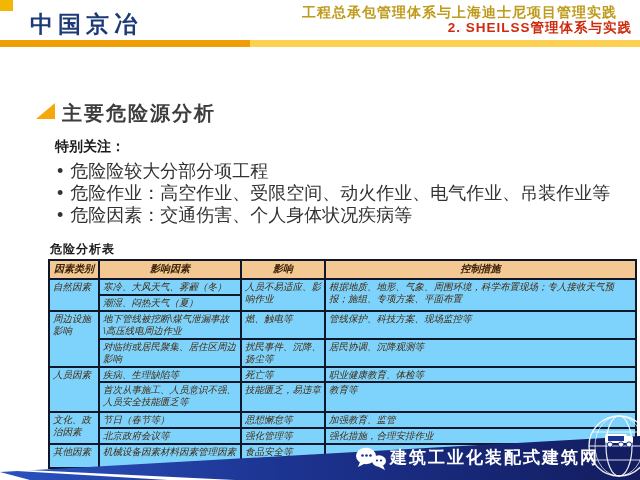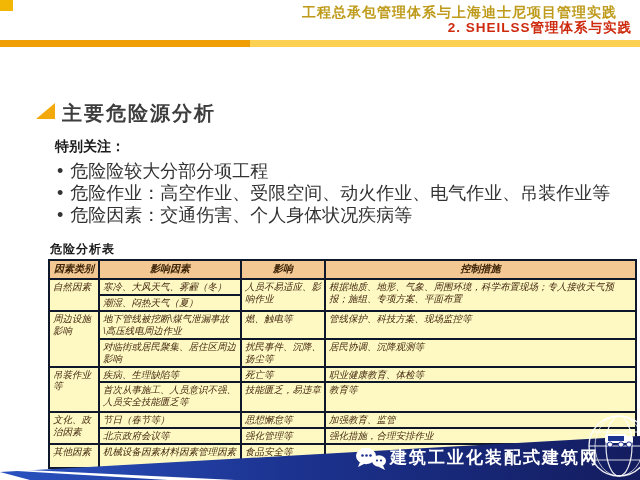--- a/index.html
+++ b/index.html
@@ -34,36 +34,37 @@
   .b1{top:159px}.b2{top:181px}.b3{top:203px}
   
   .table-title{position:absolute;left:50px;top:241px;font-size:12px;font-weight:bold;color:#1a1a1a;letter-spacing:1px;}
   table.risk{
     position:absolute;left:48px;top:259px;width:587px;
     border-collapse:collapse;table-layout:fixed;
     font-size:9.5px;color:#43290f;line-height:1.25;
   }
   table.risk th,table.risk td{border:2px solid #0f172a;padding:1px 3px;vertical-align:top;text-align:left;overflow:hidden;font-style:italic;}
   table.risk th{background:#f3c893;color:#3d2408;font-size:10px;font-weight:bold;text-align:center;height:15px;vertical-align:middle;}
-  table.risk td{background:#fef9c3;}
+  table.risk td{background:#7dd3fc;}
   td.cat{vertical-align:middle;padding-left:3px;}
   td.center{text-align:center;vertical-align:middle;}
   
   .band-svg{position:absolute;left:0;top:425px;width:640px;height:55px;}
   .watermark{position:absolute;left:390px;top:446px;font-size:17px;font-weight:bold;color:#ffffff;
     letter-spacing:2px;z-index:6;white-space:nowrap;}
   .wechat-icon{position:absolute;left:354px;top:447px;z-index:6;}
   .globe-icon{position:absolute;left:585px;top:412px;z-index:6;}
 </style>
 </head>
 <body>
 
 <div class="slide">
 
   <div class="corner-square"></div>
+  <div class="logo">中国京冶</div>
   <div class="course-title">工程总承包管理体系与上海迪士尼项目管理实践</div>
   <div class="chapter-title">2. SHEILSS管理体系与实践</div>
   <div class="bar-left"></div>
   <div class="bar-right"></div>
 
 
   <div class="tri"></div>
   <div class="section-title">主要危险源分析</div>
 
   <div class="focus-label">特别关注：</div>
@@ -106,21 +107,21 @@
       <td>地下管线被挖断\煤气泄漏事故\高压线电周边作业</td>
       <td>燃、触电等</td>
       <td>管线保护、科技方案、现场监控等</td>
     </tr>
     <tr style="height:23px">
       <td>对临街或居民聚集、居住区周边影响</td>
       <td>扰民事件、沉降、扬尘等</td>
       <td>居民协调、沉降观测等</td>
     </tr>
     <tr style="height:13px">
-      <td class="cat" rowspan="2">吊装作业等</td>
+      <td class="cat" rowspan="2">人员因素</td>
       <td>疾病、生理缺陷等</td>
       <td>死亡等</td>
       <td>职业健康教育、体检等</td>
     </tr>
     <tr style="height:30px">
       <td>首次从事施工、人员意识不强、人员安全技能匮乏等</td>
       <td>技能匮乏，易违章</td>
       <td>教育等</td>
     </tr>
     <tr style="height:13px">

